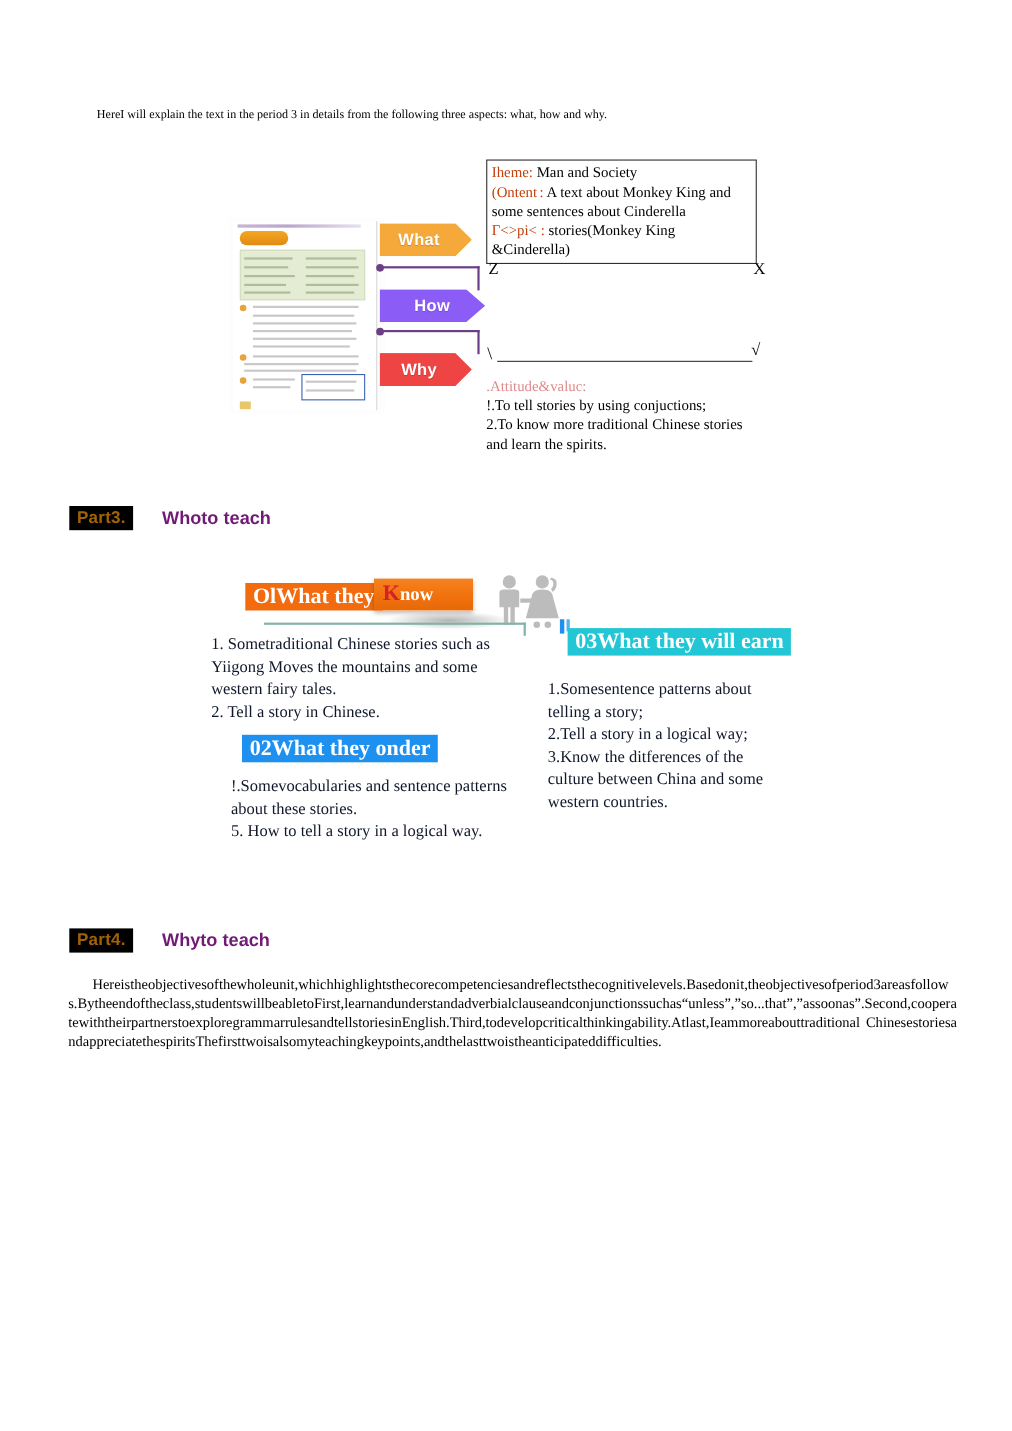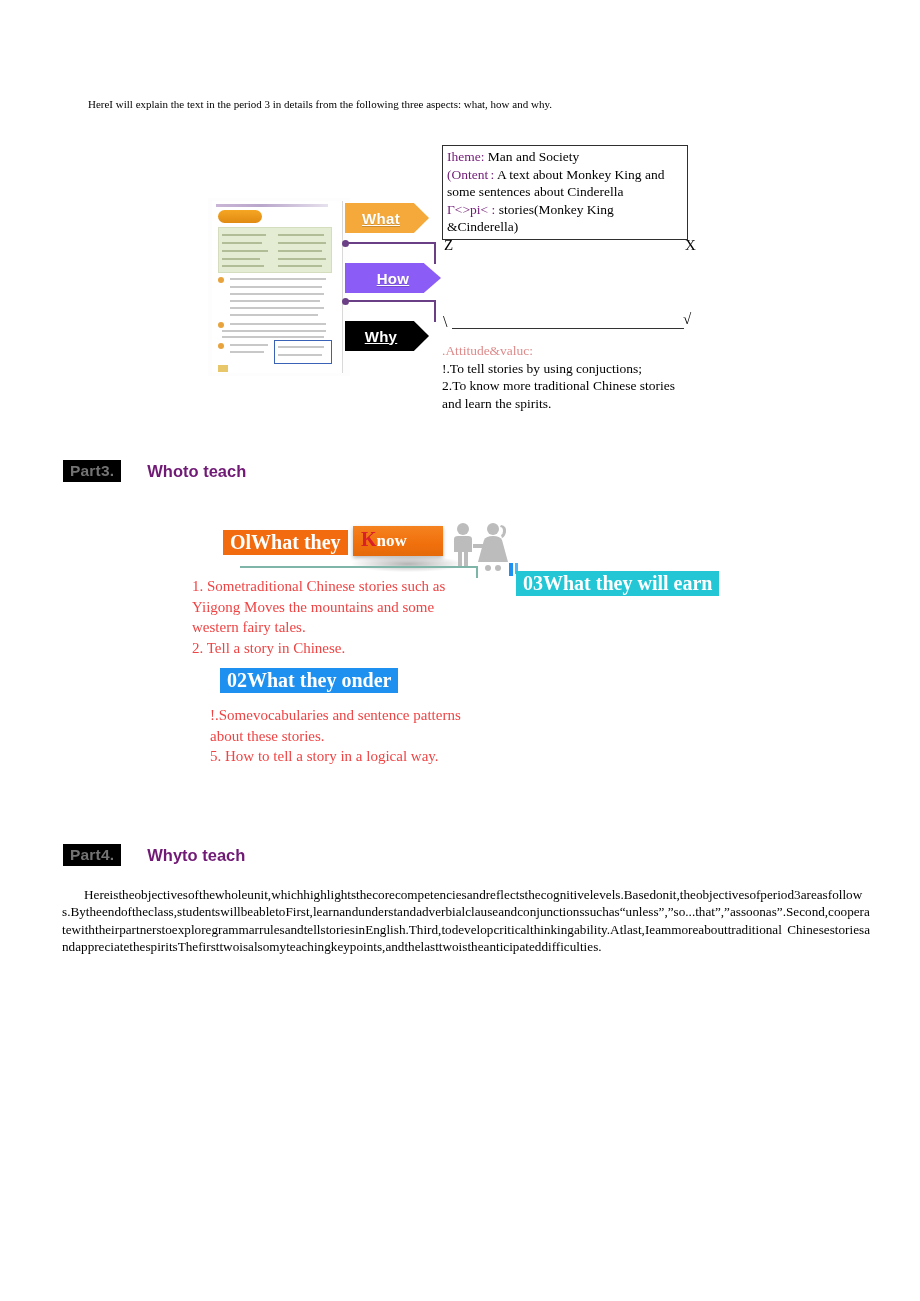--- a/index.html
+++ b/index.html
@@ -118,25 +118,24 @@
     justify-content: center;
     color: #ffffff;
     font-family: "Liberation Sans", sans-serif;
     font-weight: bold;
     font-size: 15px;
     letter-spacing: .3px;
     clip-path: polygon(0 0, 82% 0, 100% 50%, 82% 100%, 0 100%);
     padding-right: 12px;
     box-sizing: content-box;
     text-shadow: 0 1px 1px rgba(0,0,0,.18);
-    text-decoration: underline;
   }
   .banner.what { left: 145px; top: 58px; background: #f4a93a; }
   .banner.how  { left: 145px; top: 118px; background: #8b5cf6; padding-left: 12px; }
-  .banner.why  { left: 145px; top: 176px; background: #000000; }
+  .banner.why  { left: 145px; top: 176px; background: #ef4444; }
 
   
   .conn { position: absolute; background: #6b3f86; }
   .conn-dot {
     position: absolute;
     width: 7px; height: 7px; border-radius: 50%;
     background: #6b3f86;
   }
 
   
@@ -144,21 +143,21 @@
     position: absolute;
     font-family: "Liberation Serif", serif;
     font-size: 13.5px;
     line-height: 17.5px;
   }
   .tbox.framed {
     border: 1px solid #2f2f2f;
     padding: 2px 4px 3px 4px;
     background: #ffffff;
   }
-  .lab { color: #701a75; }
+  .lab { color: #c2410c; }
   .lab2 { color: #de8b8b; }
 
   .box-theme {
     left: 242px;
     top: 0px;
     width: 236px;
   }
   .box-genre {
     left: 245px;
     top: 110px;
@@ -187,21 +186,21 @@
 
   
   .part-row {
     position: absolute;
     display: flex;
     align-items: center;
     gap: 26px;
   }
   .part-tag {
     background: #000000;
-    color: #737373;
+    color: #a16207;
     font-family: "Liberation Sans", sans-serif;
     font-weight: bold;
     font-size: 15.5px;
     padding: 2px 7px 3px 7px;
     line-height: 17px;
     letter-spacing: .2px;
   }
   .part-title {
     font-family: "Liberation Sans", sans-serif;
     font-weight: bold;
@@ -233,21 +232,21 @@
     color: #ffffff;
     font-family: "Liberation Serif", serif;
     font-weight: bold;
     font-size: 20px;
     line-height: 20px;
     padding: 2px 7px 3px 7px;
     white-space: nowrap;
   }
   .hd-01 { left: 223px; top: 530px; background: #f26b0f; }
   .hd-know {
-    left: 353px; top: 526px;
+    left: 340px; top: 526px;
     background: linear-gradient(180deg,#f58220 0%, #f0700c 60%, #e5690a 100%);
     color: #f26b0f;
     width: 74px;
     box-shadow: 0 2px 4px rgba(0,0,0,.28);
     font-size: 17px;
     padding: 3px 8px 5px 8px;
   }
   .hd-know .k {
     color: #d8202a;
     font-size: 20px;
@@ -258,21 +257,21 @@
     font-weight: bold;
   }
   .hd-02 { left: 220px; top: 668px; background: #1e90f0; }
   .hd-03 { left: 516px; top: 571px; background: #23c6d4; }
 
   .kwl-body {
     position: absolute;
     font-family: "Liberation Serif", serif;
     font-size: 15px;
     line-height: 20.5px;
-    color: #ef4444;
+    color: #0f172a;
   }
   .body-k { left: 192px; top: 576px; width: 270px; }
   .body-w { left: 210px; top: 705px; width: 265px; }
   .body-l { left: 498px; top: 617px; width: 215px; }
 
   
   .people { position: absolute; left: 446px; top: 521px; width: 68px; height: 52px; }
 
   
   .kwl-rule { position: absolute; background: #7fb4a9; }
@@ -437,20 +436,23 @@
     <div class="blue-tick2"></div>
 
     <div class="kwl-body body-k" style="white-space:pre-line;">1. Sometraditional Chinese stories such as Yiigong Moves the mountains and some western fairy tales.
 2. Tell a story in Chinese.</div>
 
     <div class="kwl-hd hd-02">02What they onder</div>
     <div class="kwl-body body-w" style="white-space:pre-line;">!.Somevocabularies and sentence patterns about these stories.
 5. How to tell a story in a logical way.</div>
 
     <div class="kwl-hd hd-03">03What they will earn</div>
+    <div class="kwl-body body-l" style="white-space:pre-line;">1.Somesentence patterns about telling a story;
+2.Tell a story in a logical way;
+3.Know the ditferences of the culture between China and some western countries.</div>
   </div>
 
   <div class="part-row" id="part4-row">
     <span class="part-tag">Part4.</span>
     <span class="part-title">Whyto teach</span>
   </div>
 
   <div class="p4-para">Hereistheobjectivesofthewholeunit,whichhighlightsthecorecompetenciesandreflectsthecognitivelevels.Basedonit,theobjectivesofperiod3areasfollows.Bytheendoftheclass,studentswillbeabletoFirst,learnandunderstandadverbialclauseandconjunctionssuchas“unless”,”so...that”,”assoonas”.Second,cooperatewiththeirpartnerstoexploregrammarrulesandtellstoriesinEnglish.Third,todevelopcriticalthinkingability.Atlast,Ieammoreabouttraditional ChinesestoriesandappreciatethespiritsThefirsttwoisalsomyteachingkeypoints,andthelasttwoistheanticipateddifficulties.</div>
 
 </div>

